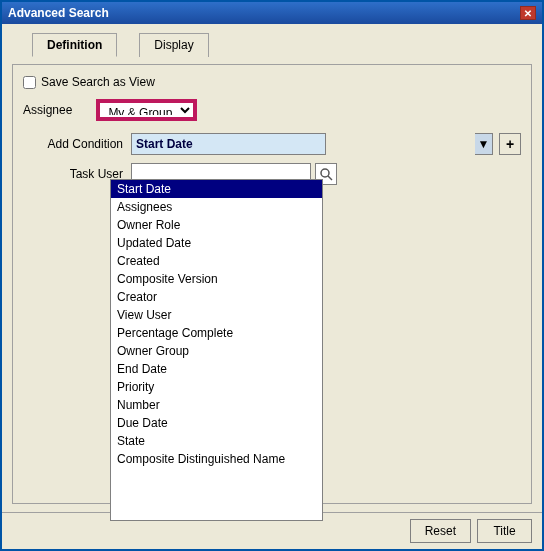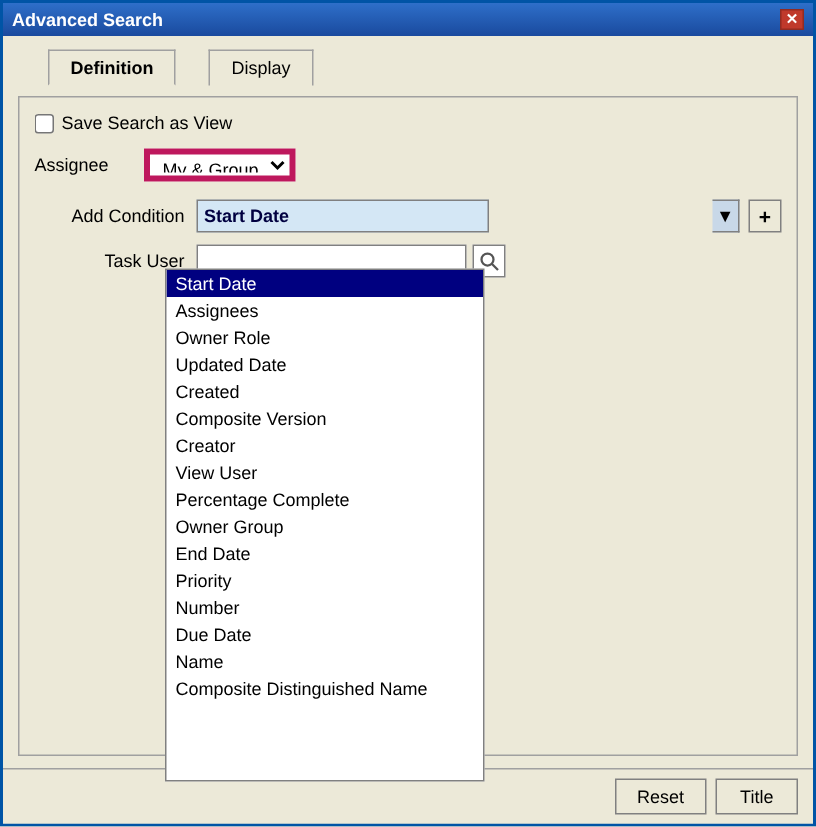--- a/index.html
+++ b/index.html
@@ -305,21 +305,21 @@
           <div class="dropdown-item">Created</div>
           <div class="dropdown-item">Composite Version</div>
           <div class="dropdown-item">Creator</div>
           <div class="dropdown-item">View User</div>
           <div class="dropdown-item">Percentage Complete</div>
           <div class="dropdown-item">Owner Group</div>
           <div class="dropdown-item">End Date</div>
           <div class="dropdown-item">Priority</div>
           <div class="dropdown-item">Number</div>
           <div class="dropdown-item">Due Date</div>
-          <div class="dropdown-item">Name</div>
+          <div class="dropdown-item">State</div>
           <div class="dropdown-item">Composite Distinguished Name</div>
 
         </div>
       </div>
 
     </div>
   </div>
   <div class="bottom-bar">
     <button class="btn">Reset</button>
     <button class="btn">Title</button>

